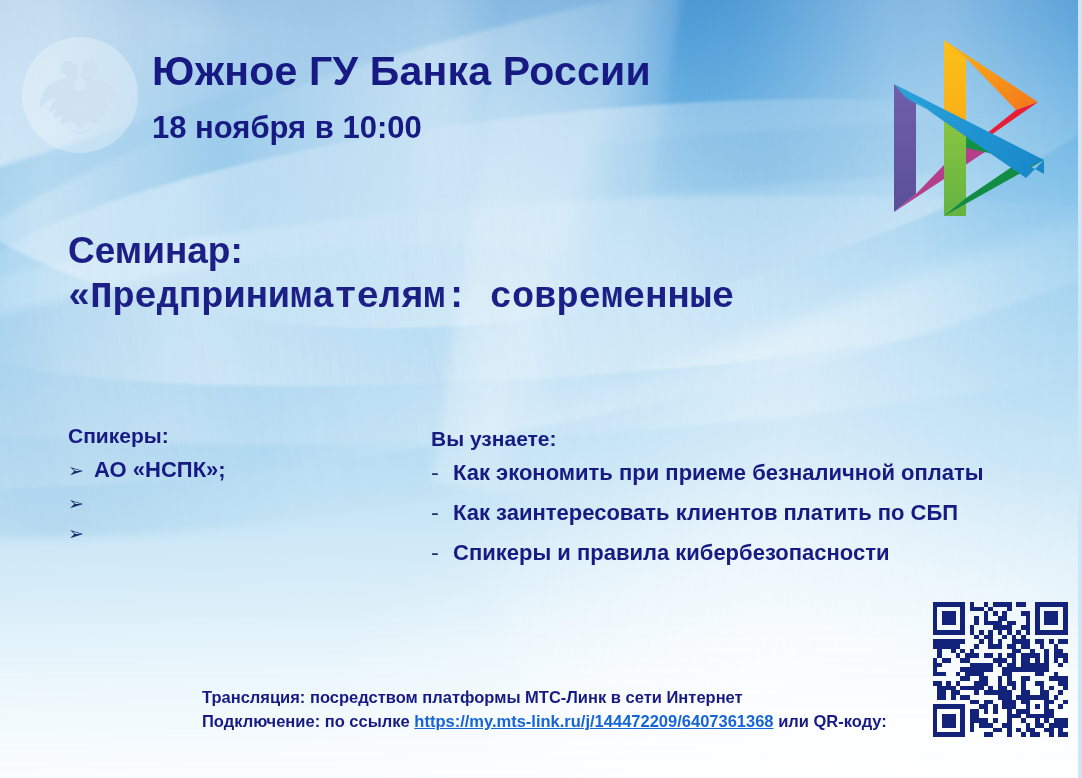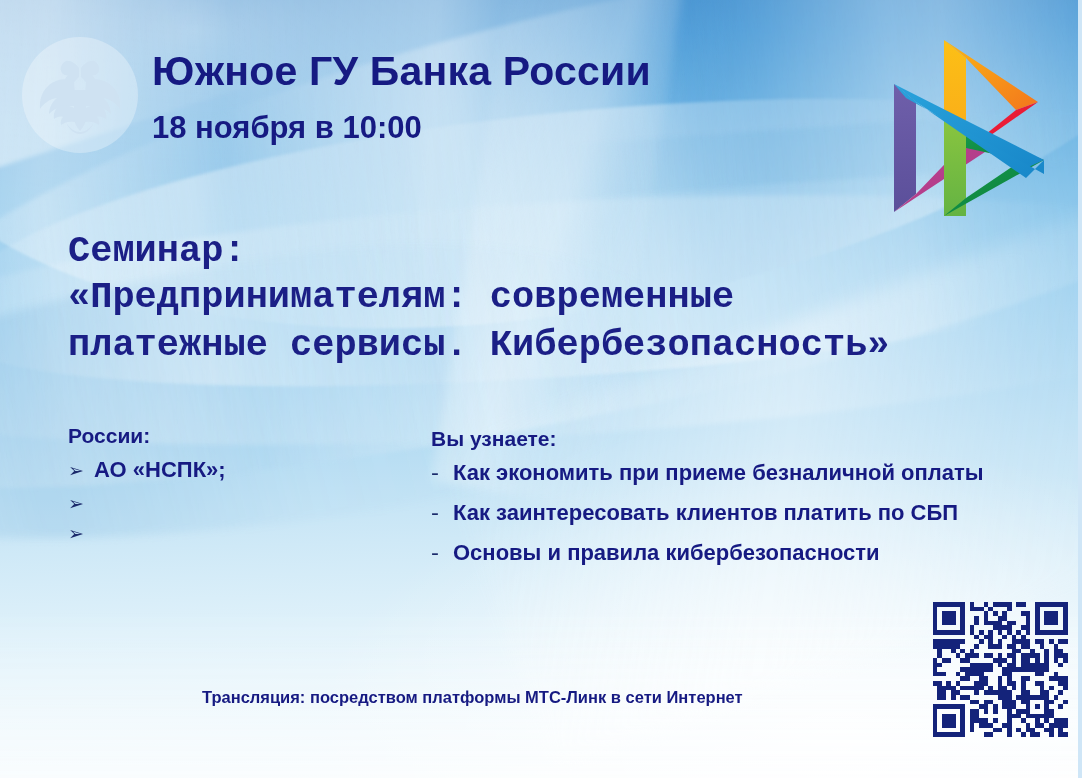--- a/index.html
+++ b/index.html
@@ -161,21 +161,21 @@
     color:#161a82;white-space:nowrap;
   }
   #event-datetime{
     position:absolute;left:152px;top:110px;
     font-size:31px;font-weight:bold;
     color:#161a82;white-space:nowrap;
   }
 
   #seminar-block{position:absolute;left:68px;top:230px;width:960px;}
   #seminar-label{
-    font-size:37px;font-weight:bold;color:#1b1f86;line-height:1.16;font-family:Liberation Mono, monospace;
+    font-size:37px;font-weight:bold;color:#1b1f86;line-height:1.16;
   }
   .seminar-line{
     font-size:37px;font-weight:bold;color:#1b1f86;line-height:1.30;
     white-space:nowrap;
     font-family:Liberation Mono, monospace;
   }
 
   
   #speakers-col{position:absolute;left:68px;top:424px;width:380px;}
   #learn-col{position:absolute;left:431px;top:427px;width:620px;}
@@ -316,25 +316,24 @@
 
       <polygon points="28,56 178,132 156,142 50,74" fill="url(#gBl)"></polygon>
       <polygon points="50,74 156,142 178,132 178,132" fill="url(#gBl)" opacity="0"></polygon>
       <polygon points="28,56 50,74 160,150 178,132 178,146 40,70" fill="url(#gBl)"></polygon>
     </svg>
   </div>
 
   <div id="seminar-block">
     <div id="seminar-label">Семинар:</div>
     <div class="seminar-line">«Предпринимателям: современные</div>
-    <div class="seminar-line">платежные сервисы. Кибербезопасность»</div>
   </div>
 
   <div id="speakers-col">
-    <div class="col-heading">России:</div>
+    <div class="col-heading">Спикеры:</div>
 
     <div class="bullet-row">
       <span class="bullet-mark">➢</span>
       <span class="bullet-text">АО «НСПК»;</span>
     </div>
     <div class="bullet-row">
       <span class="bullet-mark">➢</span>
     </div>
     <div class="bullet-row">
       <span class="bullet-mark">➢</span>
@@ -347,21 +346,21 @@
     <div class="bullet-row">
       <span class="bullet-mark">-</span>
       <span class="bullet-text">Как экономить при приеме безналичной оплаты</span>
     </div>
     <div class="bullet-row">
       <span class="bullet-mark">-</span>
       <span class="bullet-text">Как заинтересовать клиентов платить по СБП</span>
     </div>
     <div class="bullet-row">
       <span class="bullet-mark">-</span>
-      <span class="bullet-text">Основы и правила кибербезопасности</span>
+      <span class="bullet-text">Спикеры и правила кибербезопасности</span>
     </div>
   </div>
 
   <div id="qr-code">
     <svg viewBox="0 0 29 29" shape-rendering="crispEdges" aria-hidden="true">
       <rect width="29" height="29" fill="#ffffff" opacity="0.22"></rect>
       <g id="qr-cells" fill="#14237a">
           <rect x="0" y="0" width="1" height="1"></rect>
           <rect x="1" y="0" width="1" height="1"></rect>
           <rect x="2" y="0" width="1" height="1"></rect>
@@ -802,15 +801,20 @@
           <rect x="27" y="28" width="1" height="1"></rect>
           <rect x="28" y="28" width="1" height="1"></rect>
         </g>
     </svg>
   </div>
 
   <div id="footer">
     <div class="footer-line">
       <span class="f-bold">Трансляция:</span><span class="f-norm"> посредством платформы МТС-Линк в сети Интернет</span>
     </div>
+    <div class="footer-line">
+      <span class="f-bold">Подключение: по ссылке</span>
+      <a href="#" id="broadcast-link">https://my.mts-link.ru/j/144472209/6407361368</a>
+      <span class="f-bold">или QR-коду:</span>
+    </div>
   </div>
 
 </div>
 
 </body></html>

